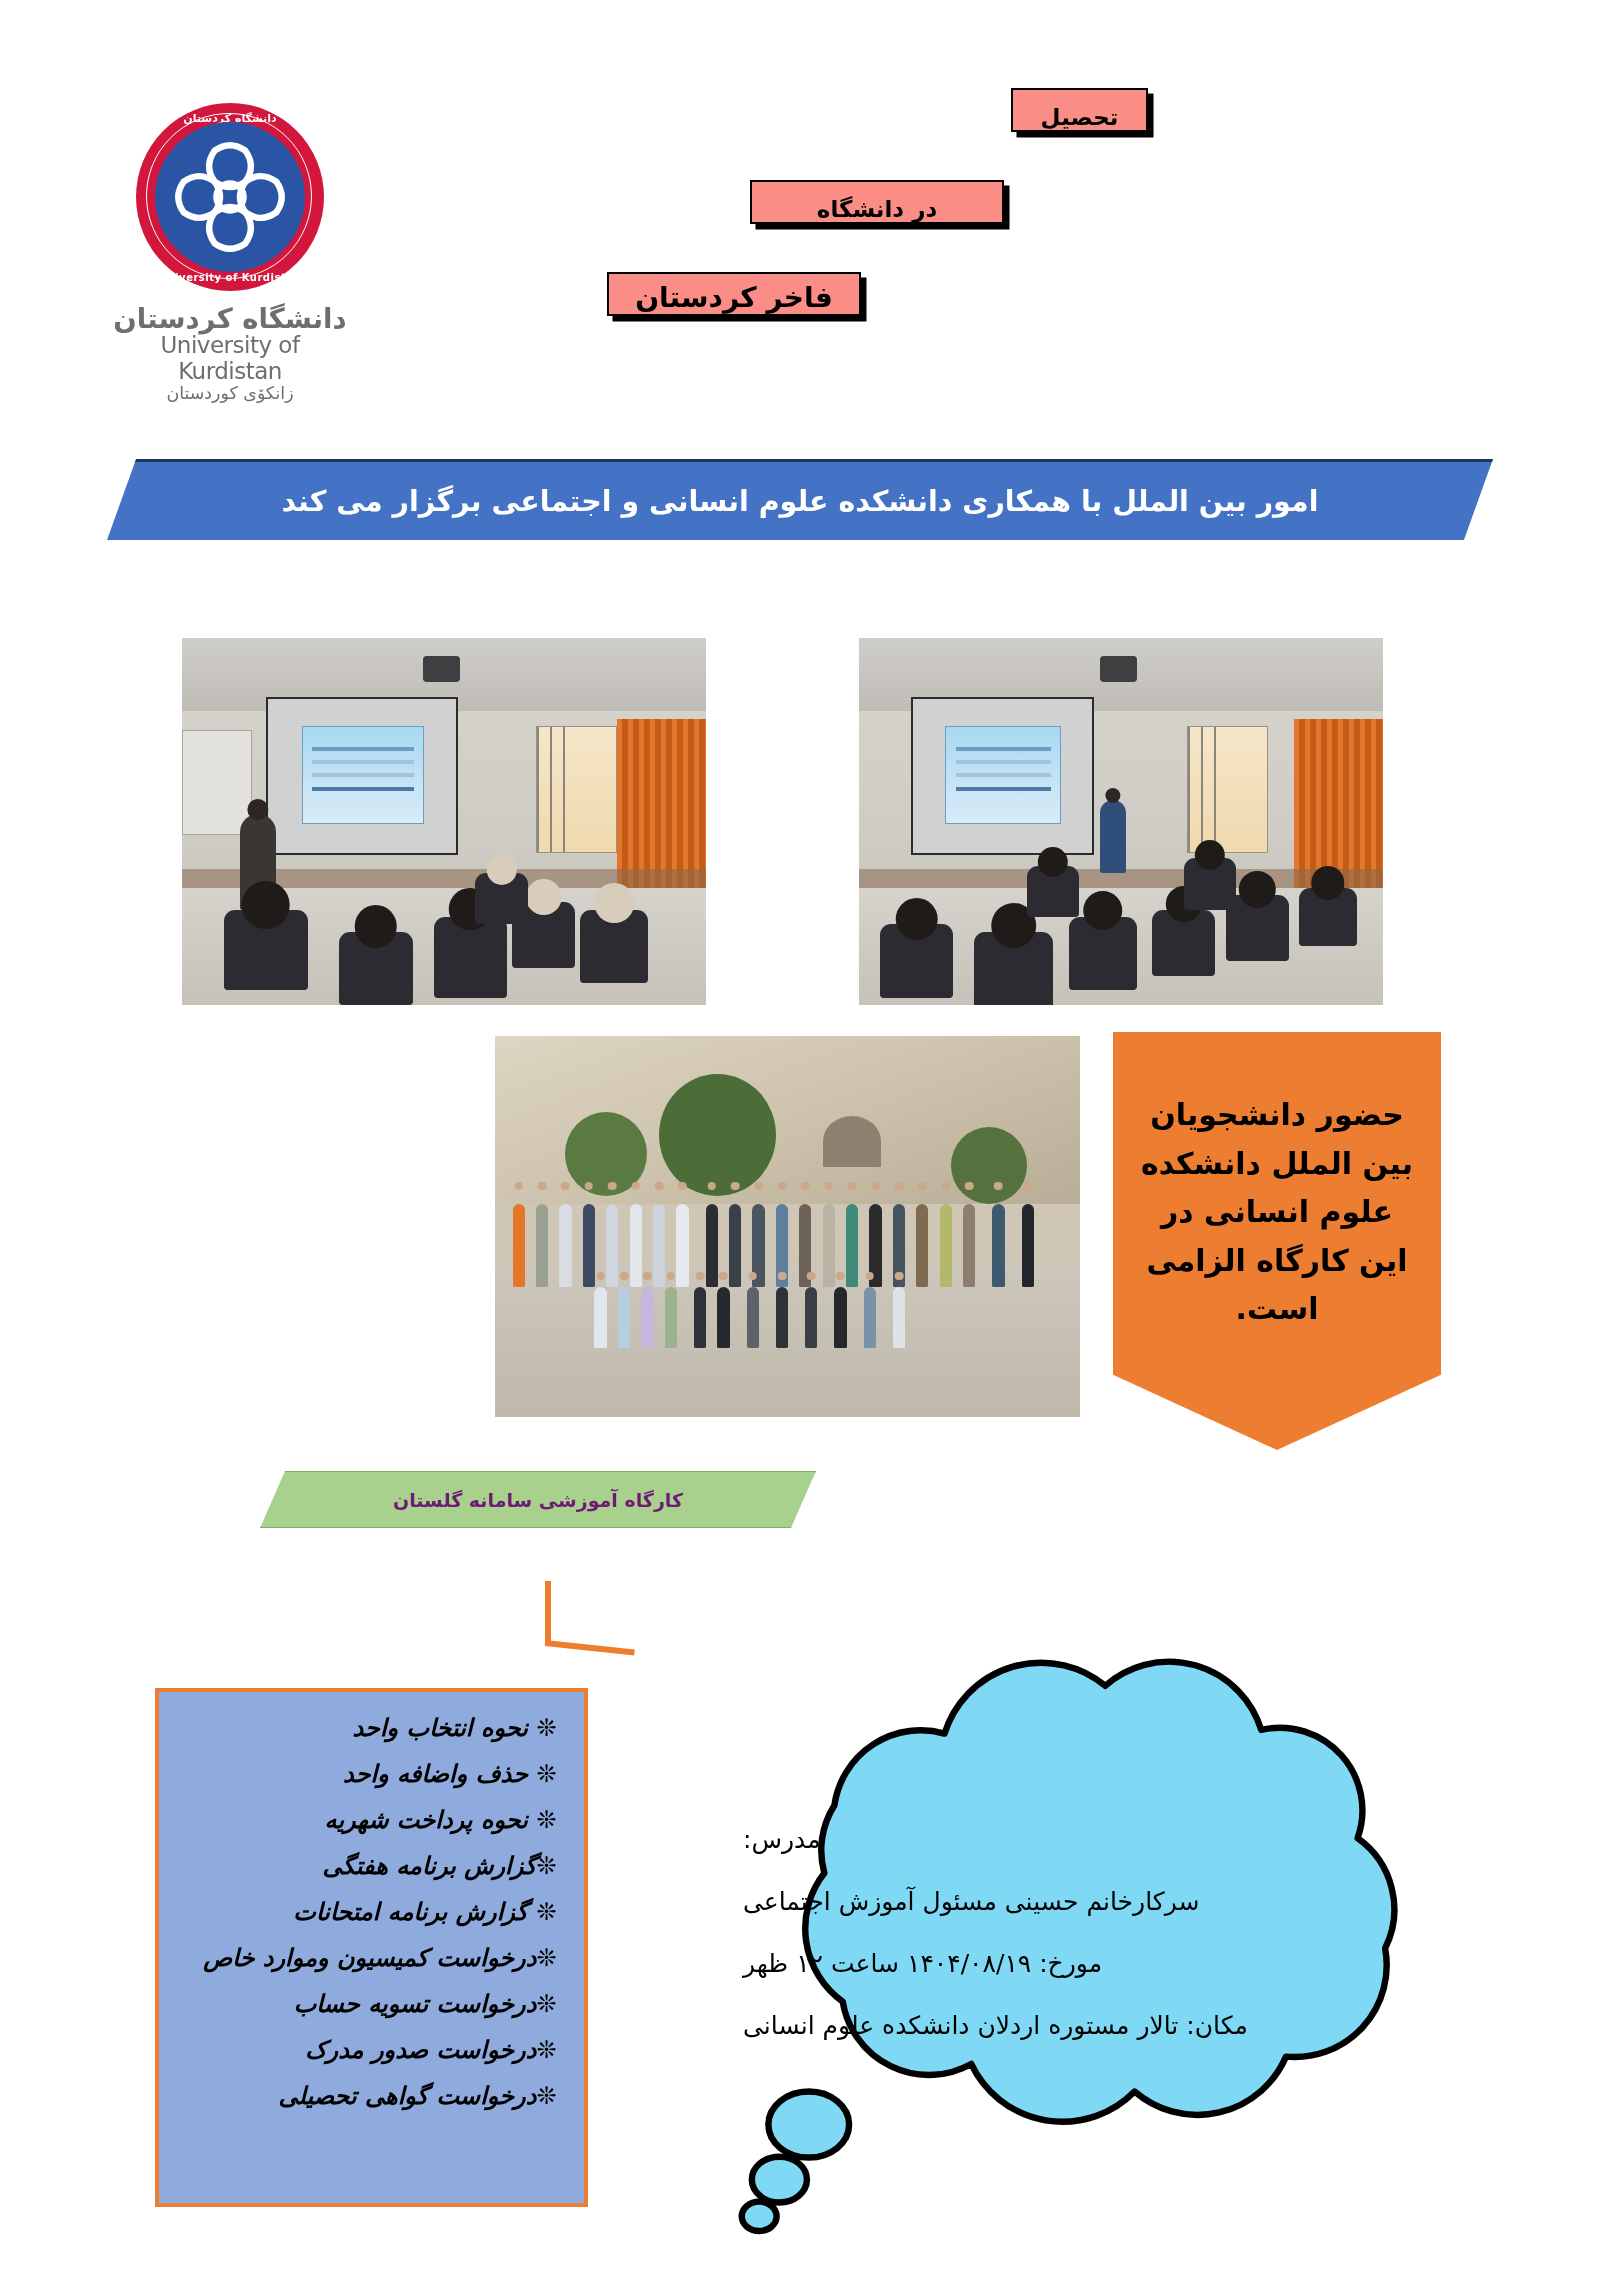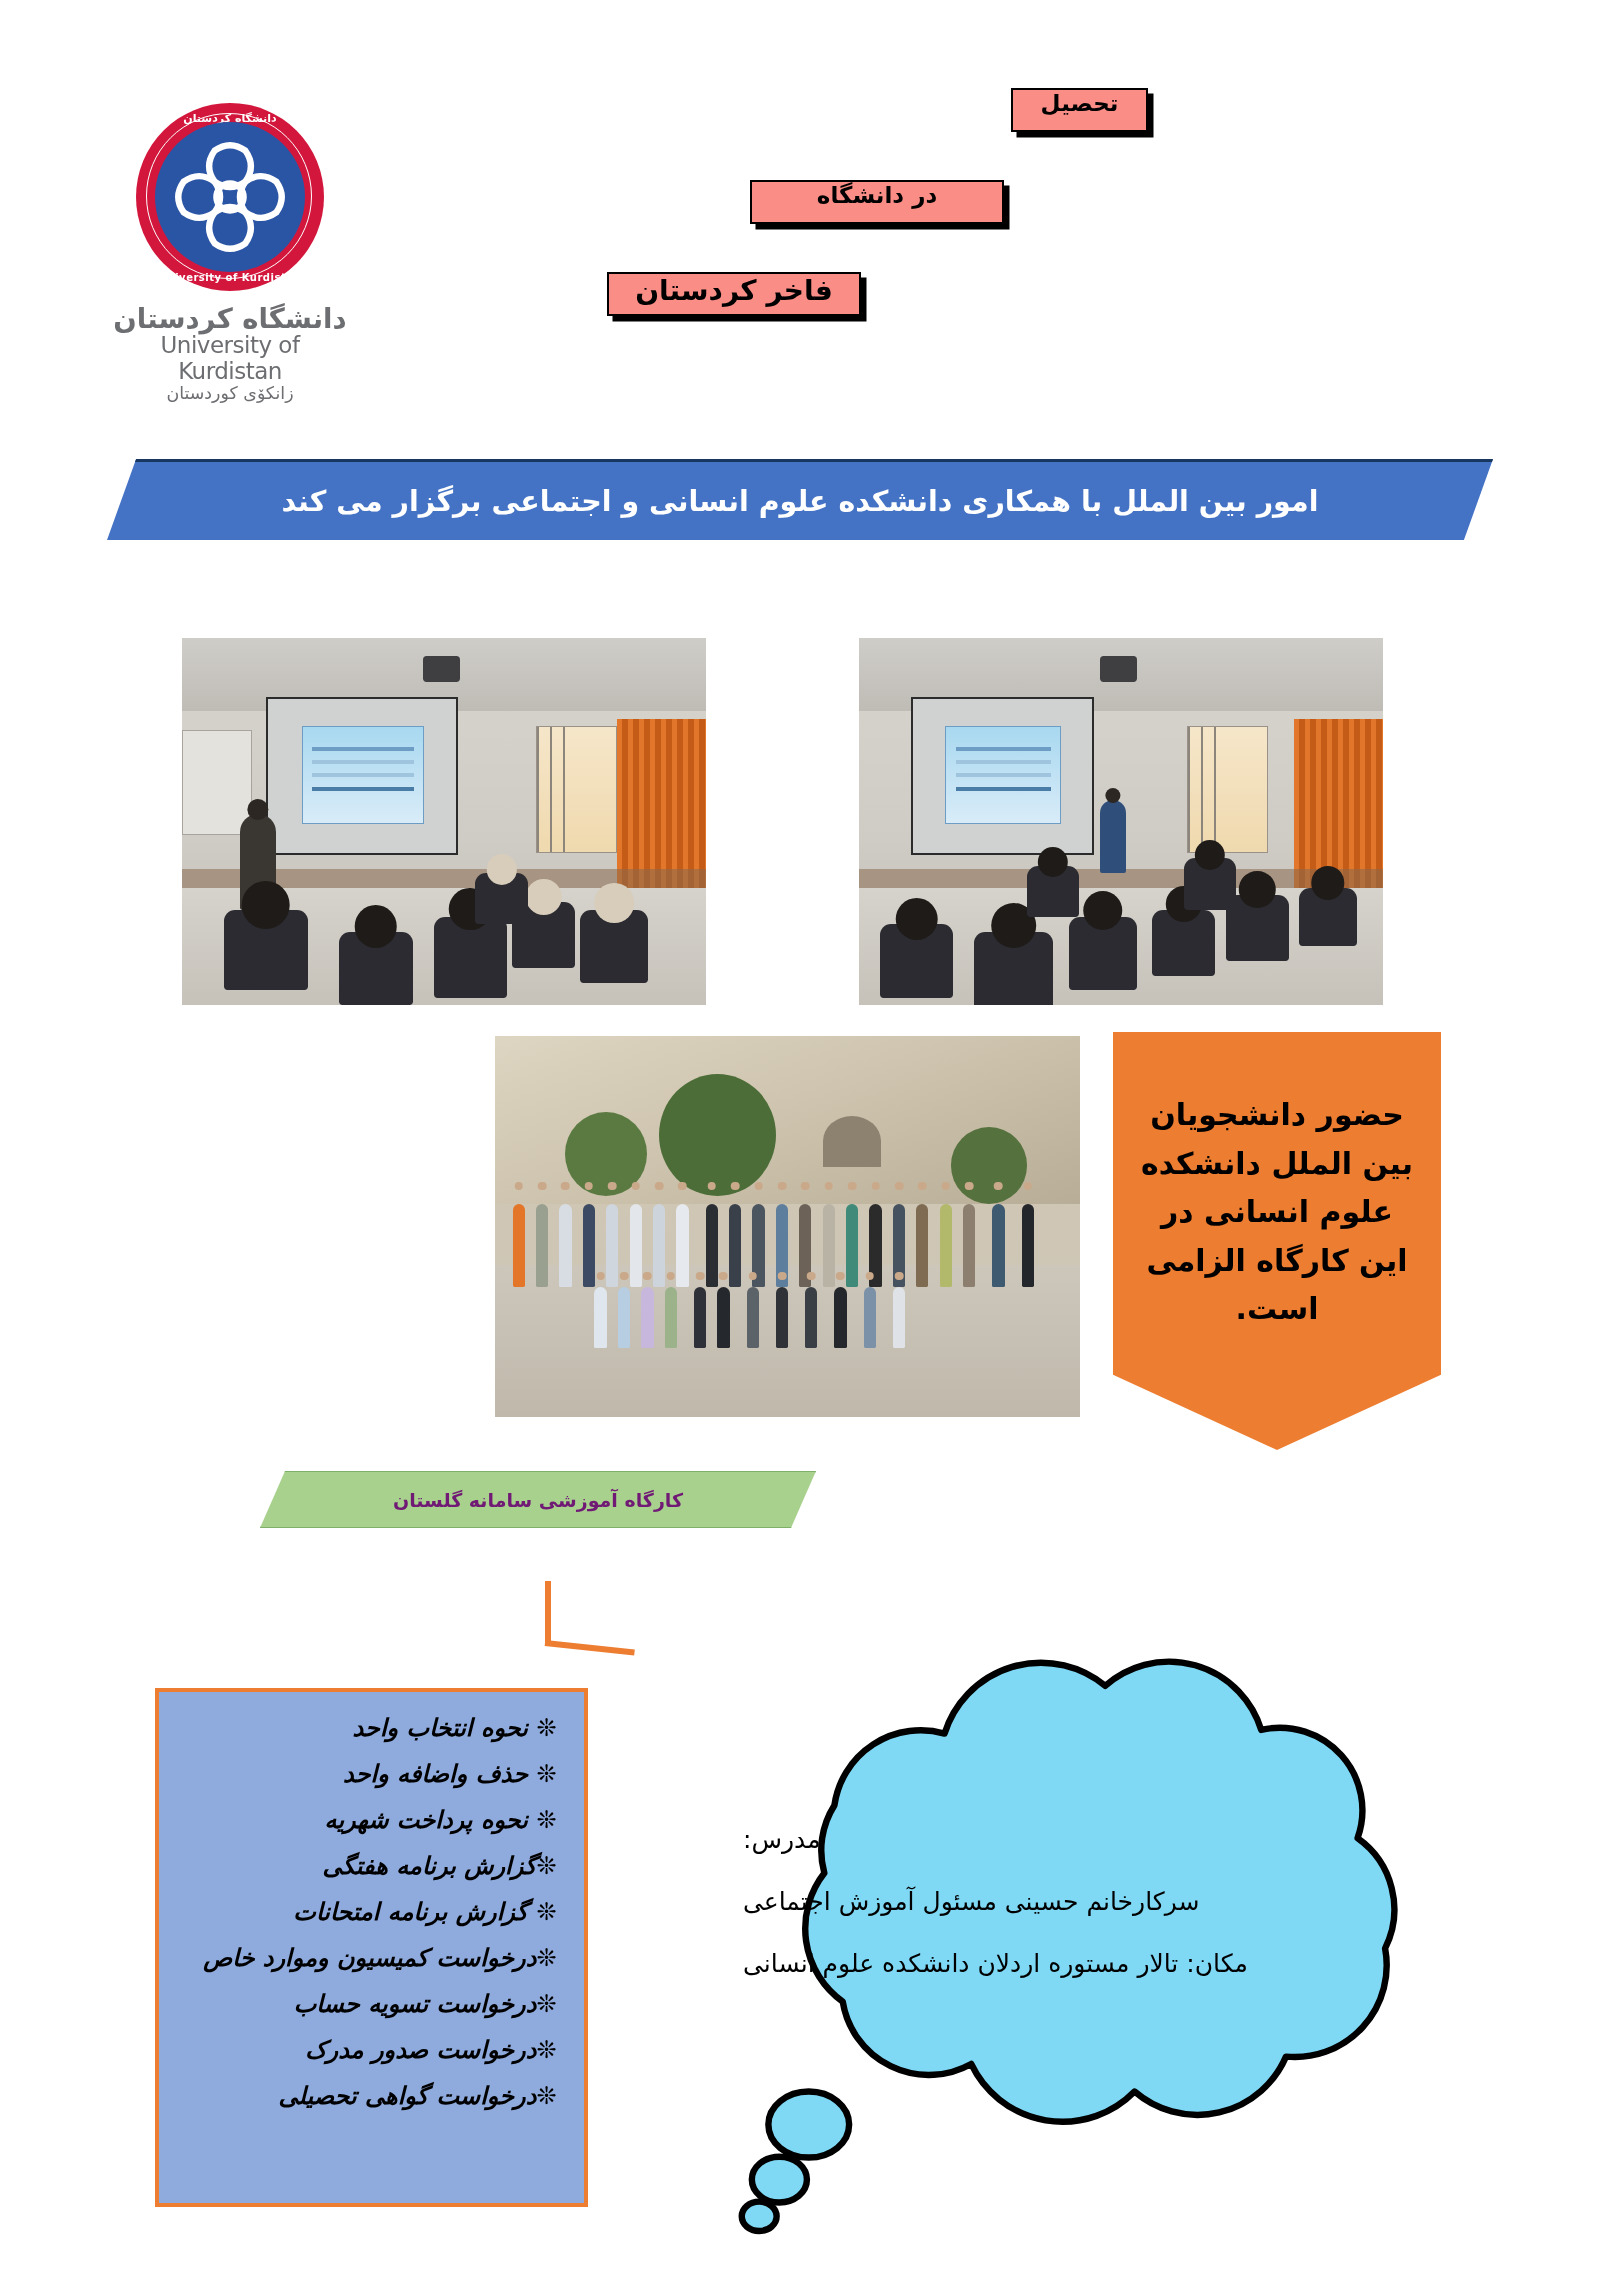--- a/index.html
+++ b/index.html
@@ -98,21 +98,21 @@
     margin-top: -0.9px;
   }
 
   
   .pink-box {
     position: absolute;
     background: #fa8d86;
     border: 2.8px solid #000000;
     box-shadow: 5.5px 5.5px 0 #000000;
     display: flex;
-    align-items: flex-start;
+    align-items: flex-end;
     justify-content: center;
     color: #000000;
     font-weight: bold;
     direction: rtl;
   }
   #pink-box-1 {
     left: 1012px; top: 88px;
     width: 133px; height: 40px;
     font-size: 23px;
   }
@@ -486,18 +486,19 @@
           a 92 92 0 0 1 11 -74
           Z"></path>
         <ellipse cx="222" cy="508" rx="44" ry="36"></ellipse>
         <ellipse cx="190" cy="568" rx="30" ry="25"></ellipse>
         <ellipse cx="168" cy="608" rx="19" ry="16"></ellipse>
       </g>
     </svg>
     <div class="cloud-text">
       <div class="cl-line">مدرس:</div>
       <div class="cl-line">سرکارخانم حسینی مسئول آموزش اجتماعی</div>
+      <div class="cl-line">مورخ:  ۱۴۰۴/۰۸/۱۹ ساعت ۱۲ ظهر</div>
       <div class="cl-line">مکان: تالار مستوره اردلان دانشکده علوم انسانی</div>
     </div>
   </div>
 
 </div>
 
 
 </body></html>

